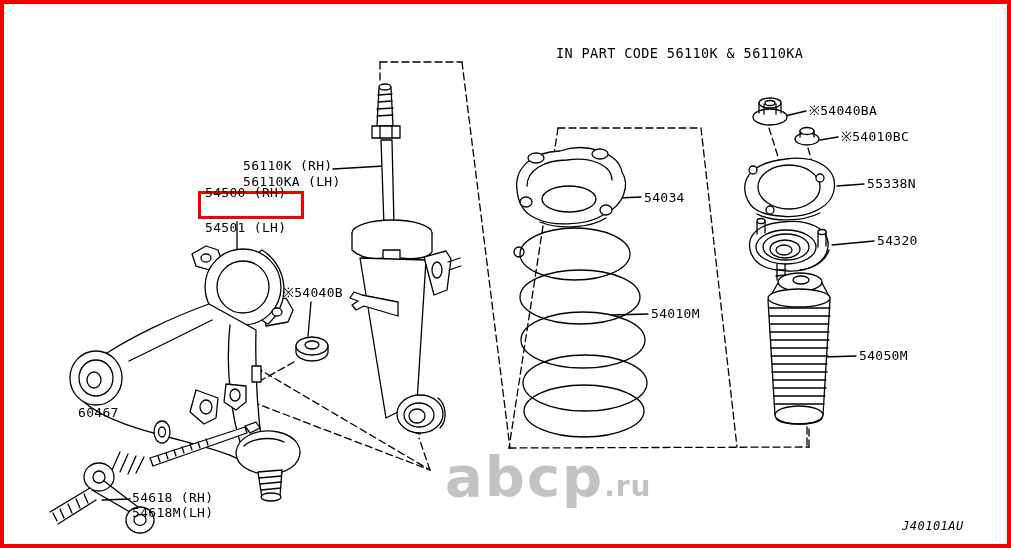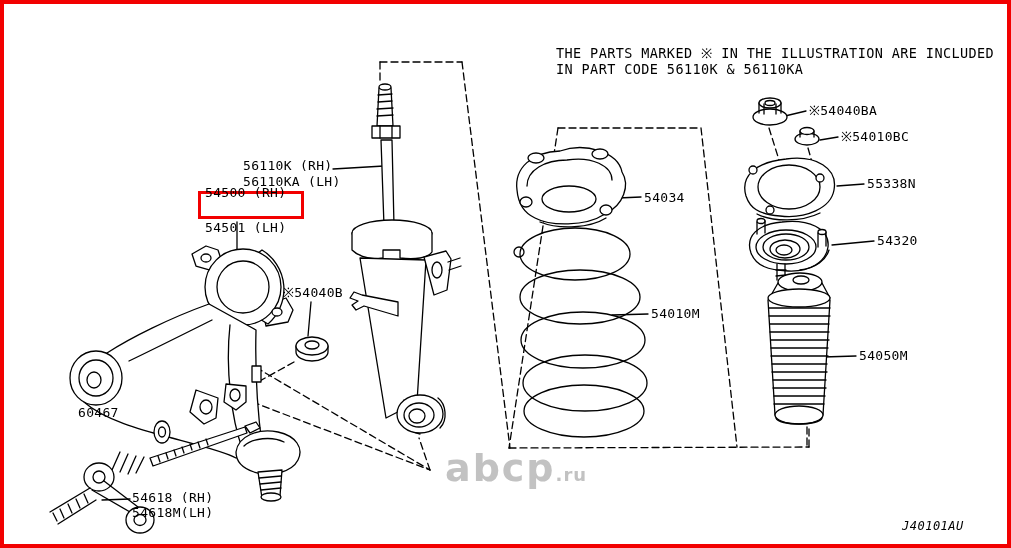--- a/index.html
+++ b/index.html
@@ -24,22 +24,22 @@
   }
   .hl-box{
     position:absolute;left:198px;top:191px;width:106px;height:28px;z-index:9;
     border:3px solid var(--highlight);background:#fff;
   }
   .watermark{
     position:absolute;left:445px;top:449px;z-index:5;color:var(--watermark);
     font-family:"DejaVu Sans", sans-serif;font-weight:bold;line-height:1;
     letter-spacing:2px;
   }
-  .watermark .main{font-size:38px}
-  .watermark .suffix{font-size:18px;letter-spacing:1px}
+  .watermark .main{font-size:56px}
+  .watermark .suffix{font-size:28px;letter-spacing:1px}
   .diagram-code{
     position:absolute;left:902px;top:519px;z-index:10;font-size:12px;letter-spacing:.5px;font-style:italic;
   }
 </style>
 </head>
 <body>
 
 <div class="canvas">
 
   <svg class="art" width="1011" height="548" viewBox="0 0 1011 548" stroke="#000" stroke-width="1.3" fill="none" stroke-linecap="round" stroke-linejoin="round">
@@ -230,21 +230,20 @@
       <path d="M778,283 L770,297 M822,283 L830,298" fill="none"></path>
       <path d="M770,297 L768,300 L775,415 L823,415 L830,300 Z"></path>
       <ellipse cx="799" cy="298" rx="31" ry="9"></ellipse>
       <path d="M769,308 L830,308 M769,316 L830,316 M770,324 L829,324 M770,332 L829,332 M771,340 L829,340 M771,348 L828,348 M771,356 L828,356 M772,364 L827,364 M772,372 L827,372 M773,380 L826,380 M773,388 L826,388 M774,396 L825,396 M774,404 L824,404" fill="none"></path>
       <ellipse cx="799" cy="415" rx="24" ry="9"></ellipse>
       <path d="M776,418 C778,426 820,426 822,418" fill="none"></path>
     </g>
   </svg>
 
   <div class="note">
-    <div>THE PARTS MARKED ※ IN THE ILLUSTRATION ARE INCLUDED</div>
     <div>IN PART CODE 56110K &amp; 56110KA</div>
   </div>
 
   <div class="lbl" style="left:243px;top:159px">56110K (RH)</div>
   <div class="lbl" style="left:243px;top:175px">56110KA (LH)</div>
 
   <div class="hl-box"></div>
   <div class="lbl" style="left:205px;top:186px">54500 (RH)</div>
   <div class="lbl" style="left:205px;top:221px">54501 (LH)</div>
 

